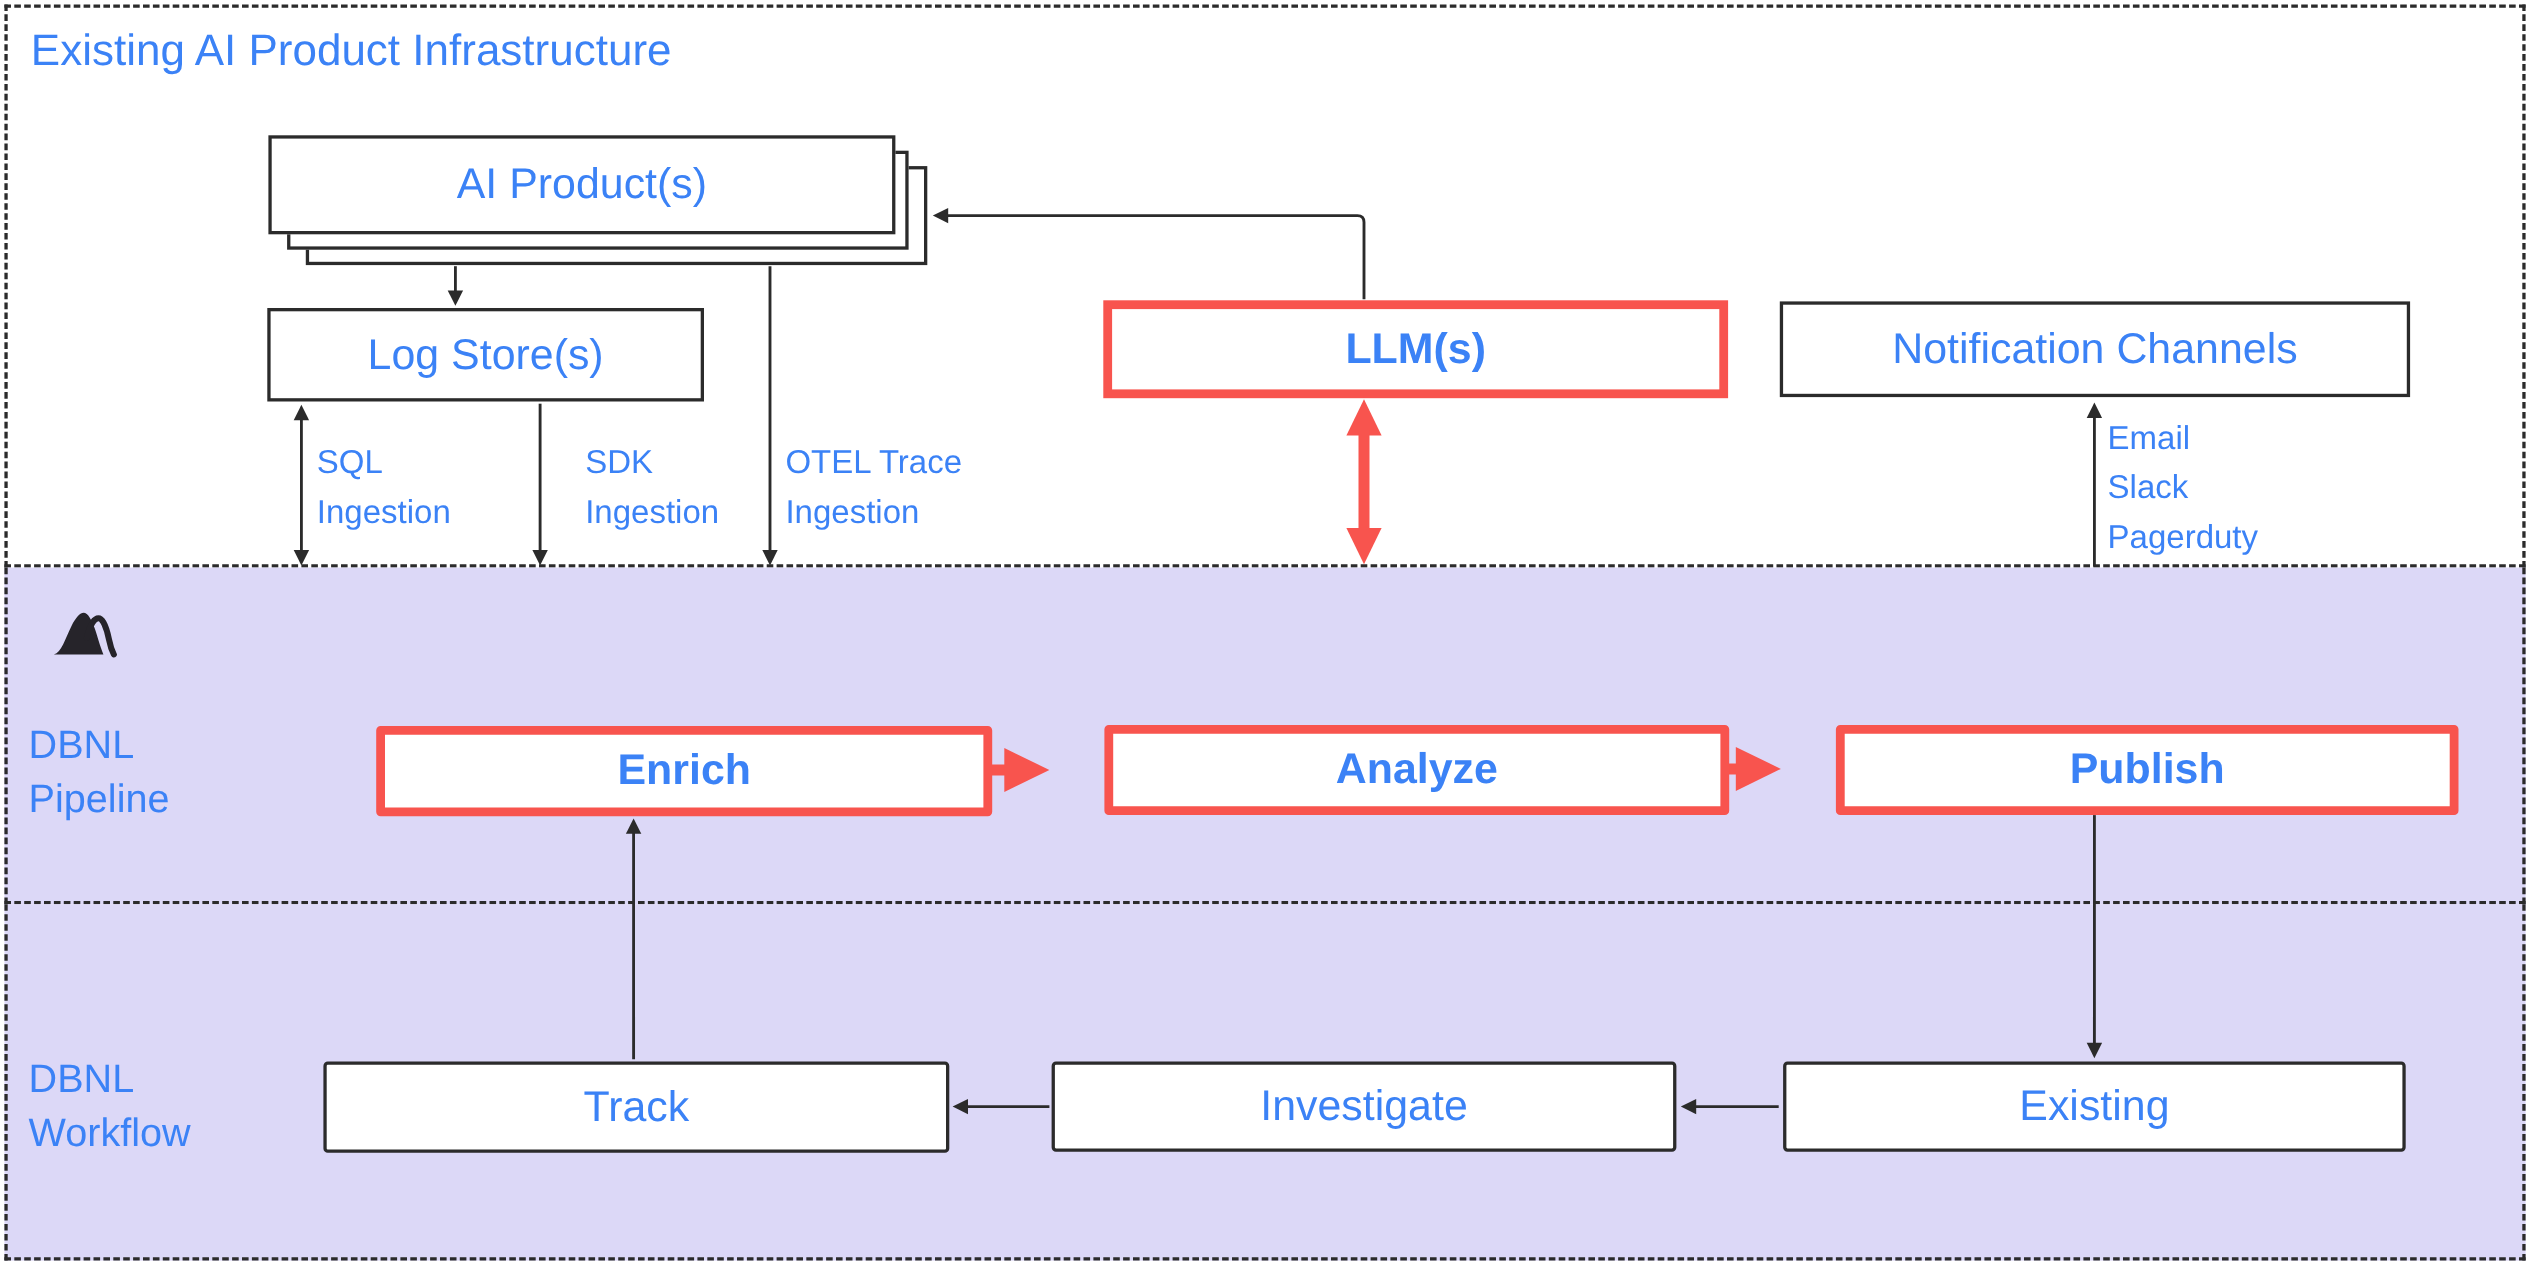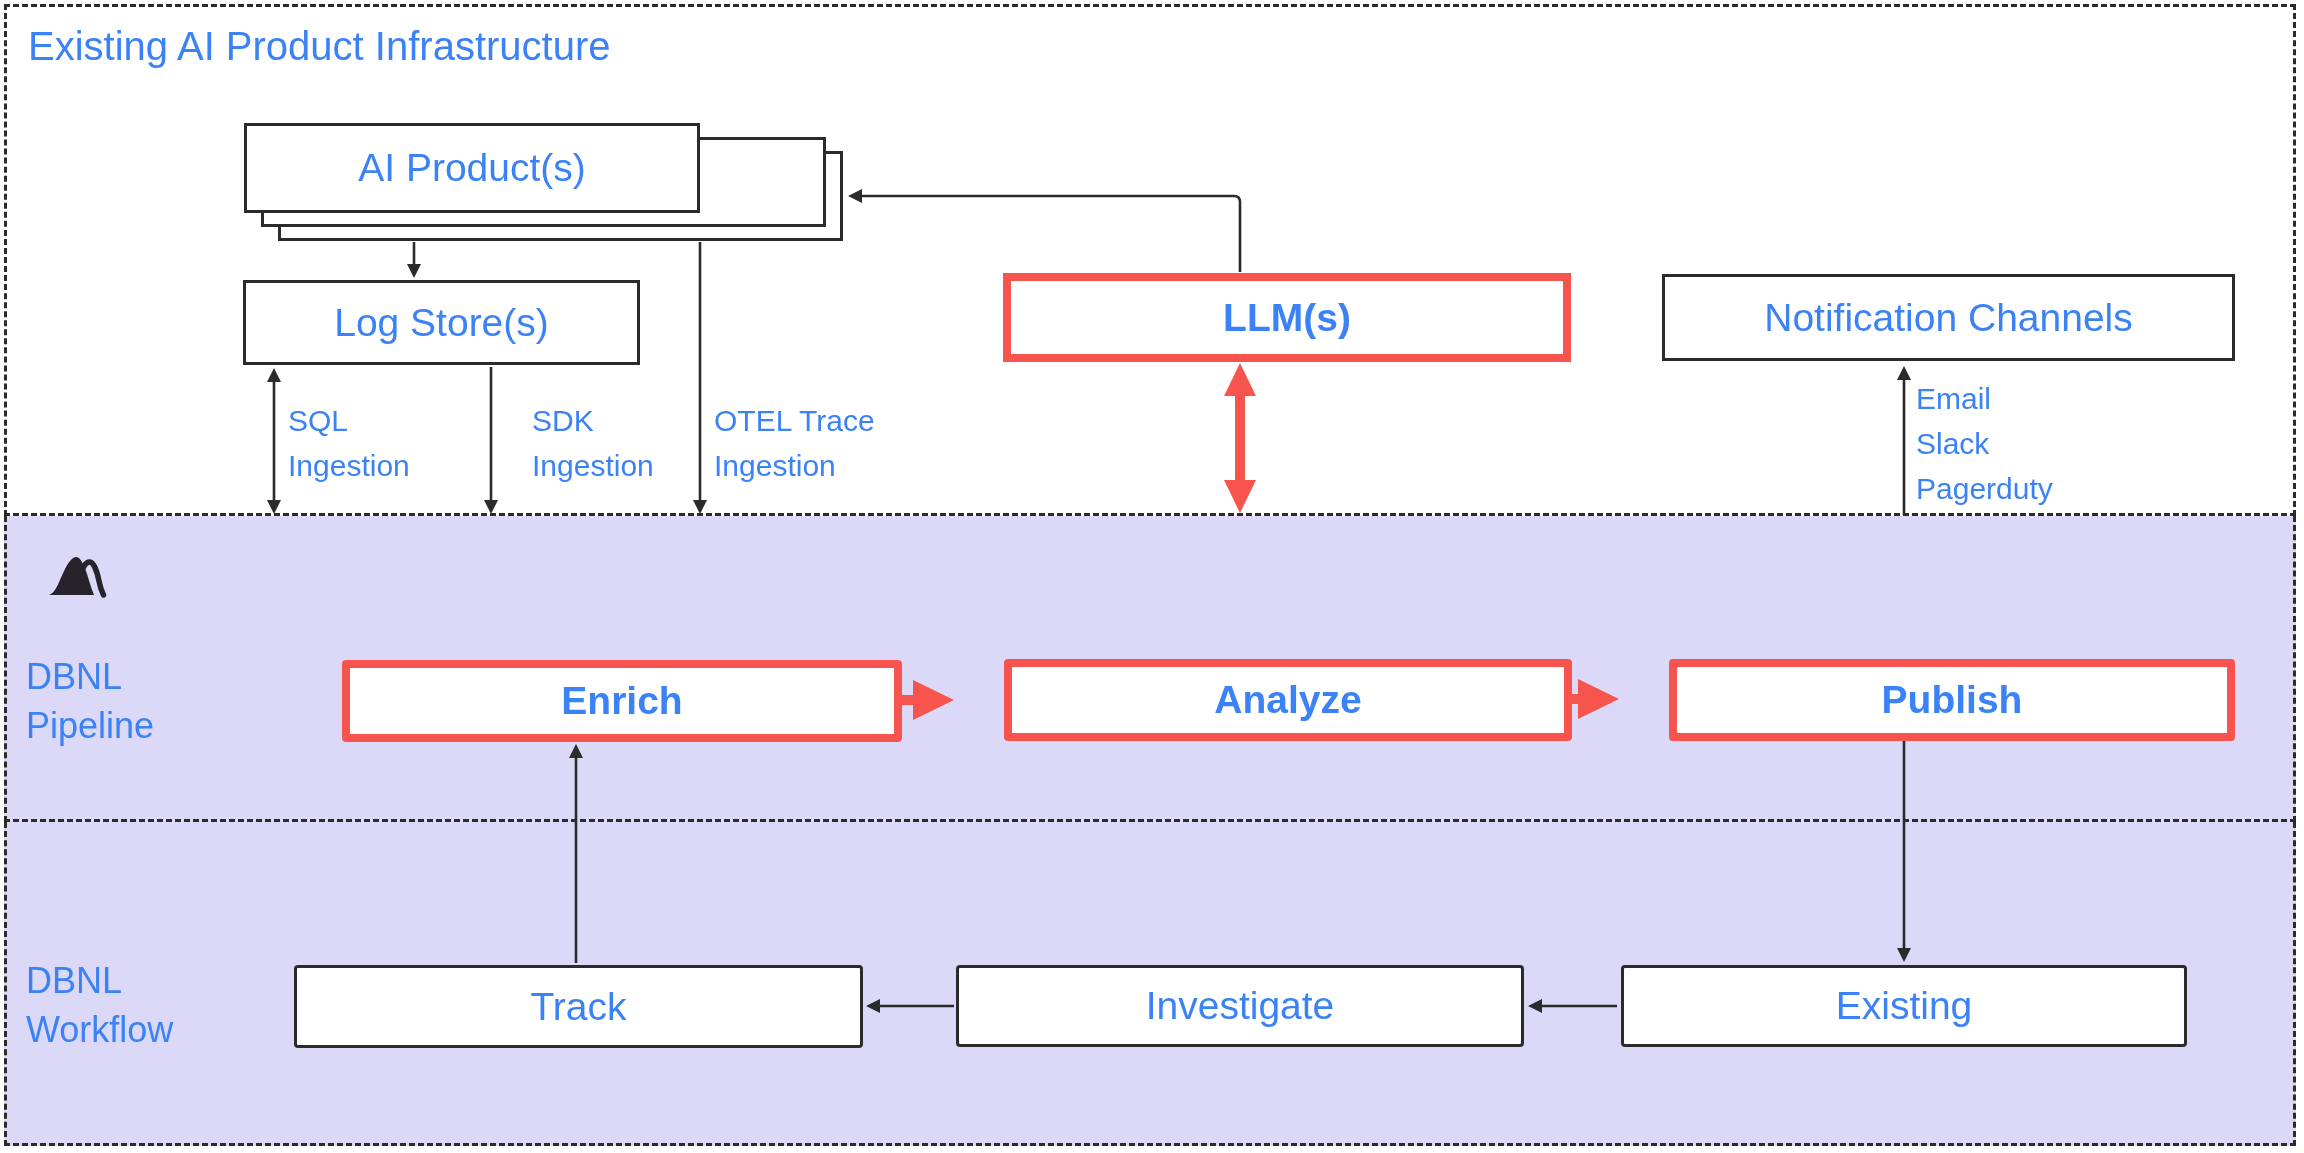--- a/index.html
+++ b/index.html
@@ -128,33 +128,33 @@
     <g fill="#f8544e" stroke="none">
       <path d="M954 700 L913 680 L913 720 Z"></path>
       <path d="M1619 699 L1578 679 L1578 719 Z"></path>
       <path d="M1240 363 L1224 396 L1256 396 Z"></path>
       <path d="M1240 513 L1224 480 L1256 480 Z"></path>
     </g>
   </svg>
 
   <div class="stack-layer" style="left:278px; top:151px; width:565px; height:90px;"></div>
   <div class="stack-layer" style="left:261px; top:137px; width:565px; height:90px;"></div>
-  <div class="node" style="left:244px; top:123px; width:456px; height:90px;justify-content:center;">
+  <div class="node" style="left:244px; top:123px; width:570px; height:90px;justify-content:center;">
     <span>AI Product(s)</span>
   </div>
 
   <div class="node" style="left:243px; top:280px; width:397px; height:85px;text-align:right;">
     <span>Log Store(s)</span>
   </div>
 
   <div class="node red" style="left:955px; top:273px; width:568px; height:89px;">
     <span>LLM(s)</span>
   </div>
 
-  <div class="node" style="left:1618px; top:274px; width:573px; height:87px;margin-left:44px;">
+  <div class="node" style="left:1618px; top:274px; width:573px; height:87px;">
     <span>Notification Channels</span>
   </div>
 
   <div class="edge-label" style="left:288px; top:398px;">
     <div>SQL</div>
     <div>Ingestion</div>
   </div>
   <div class="edge-label" style="left:532px; top:398px;">
     <div>SDK</div>
     <div>Ingestion</div>

